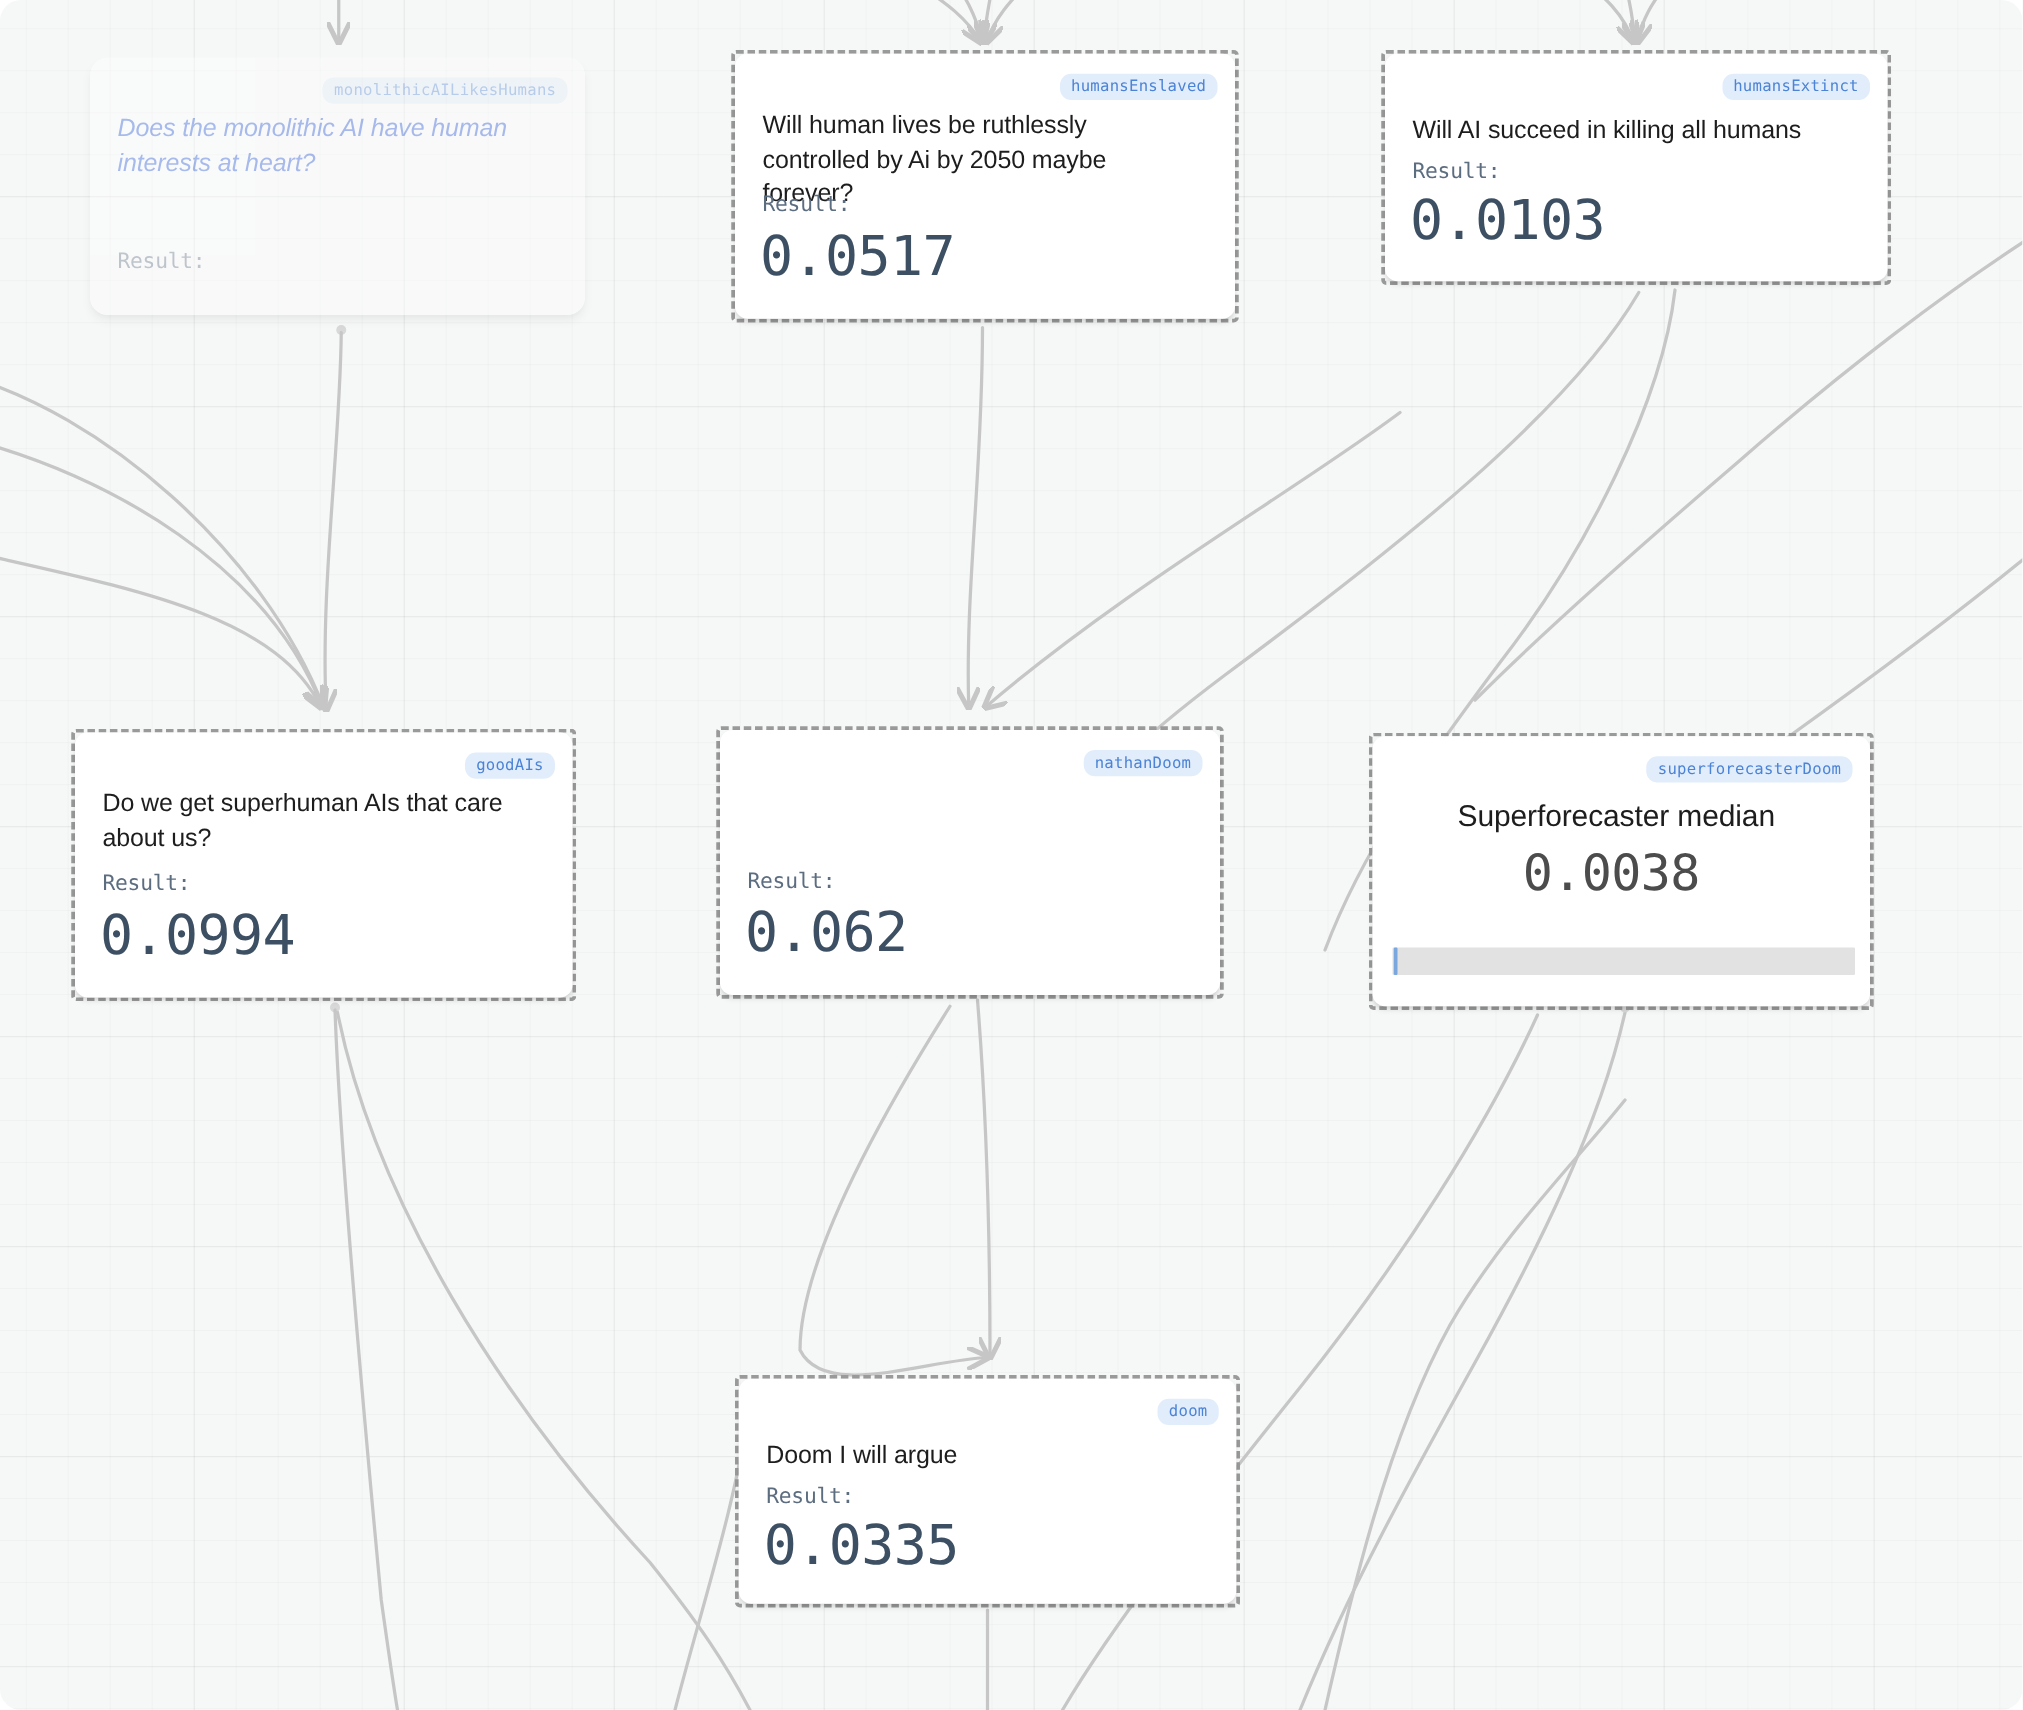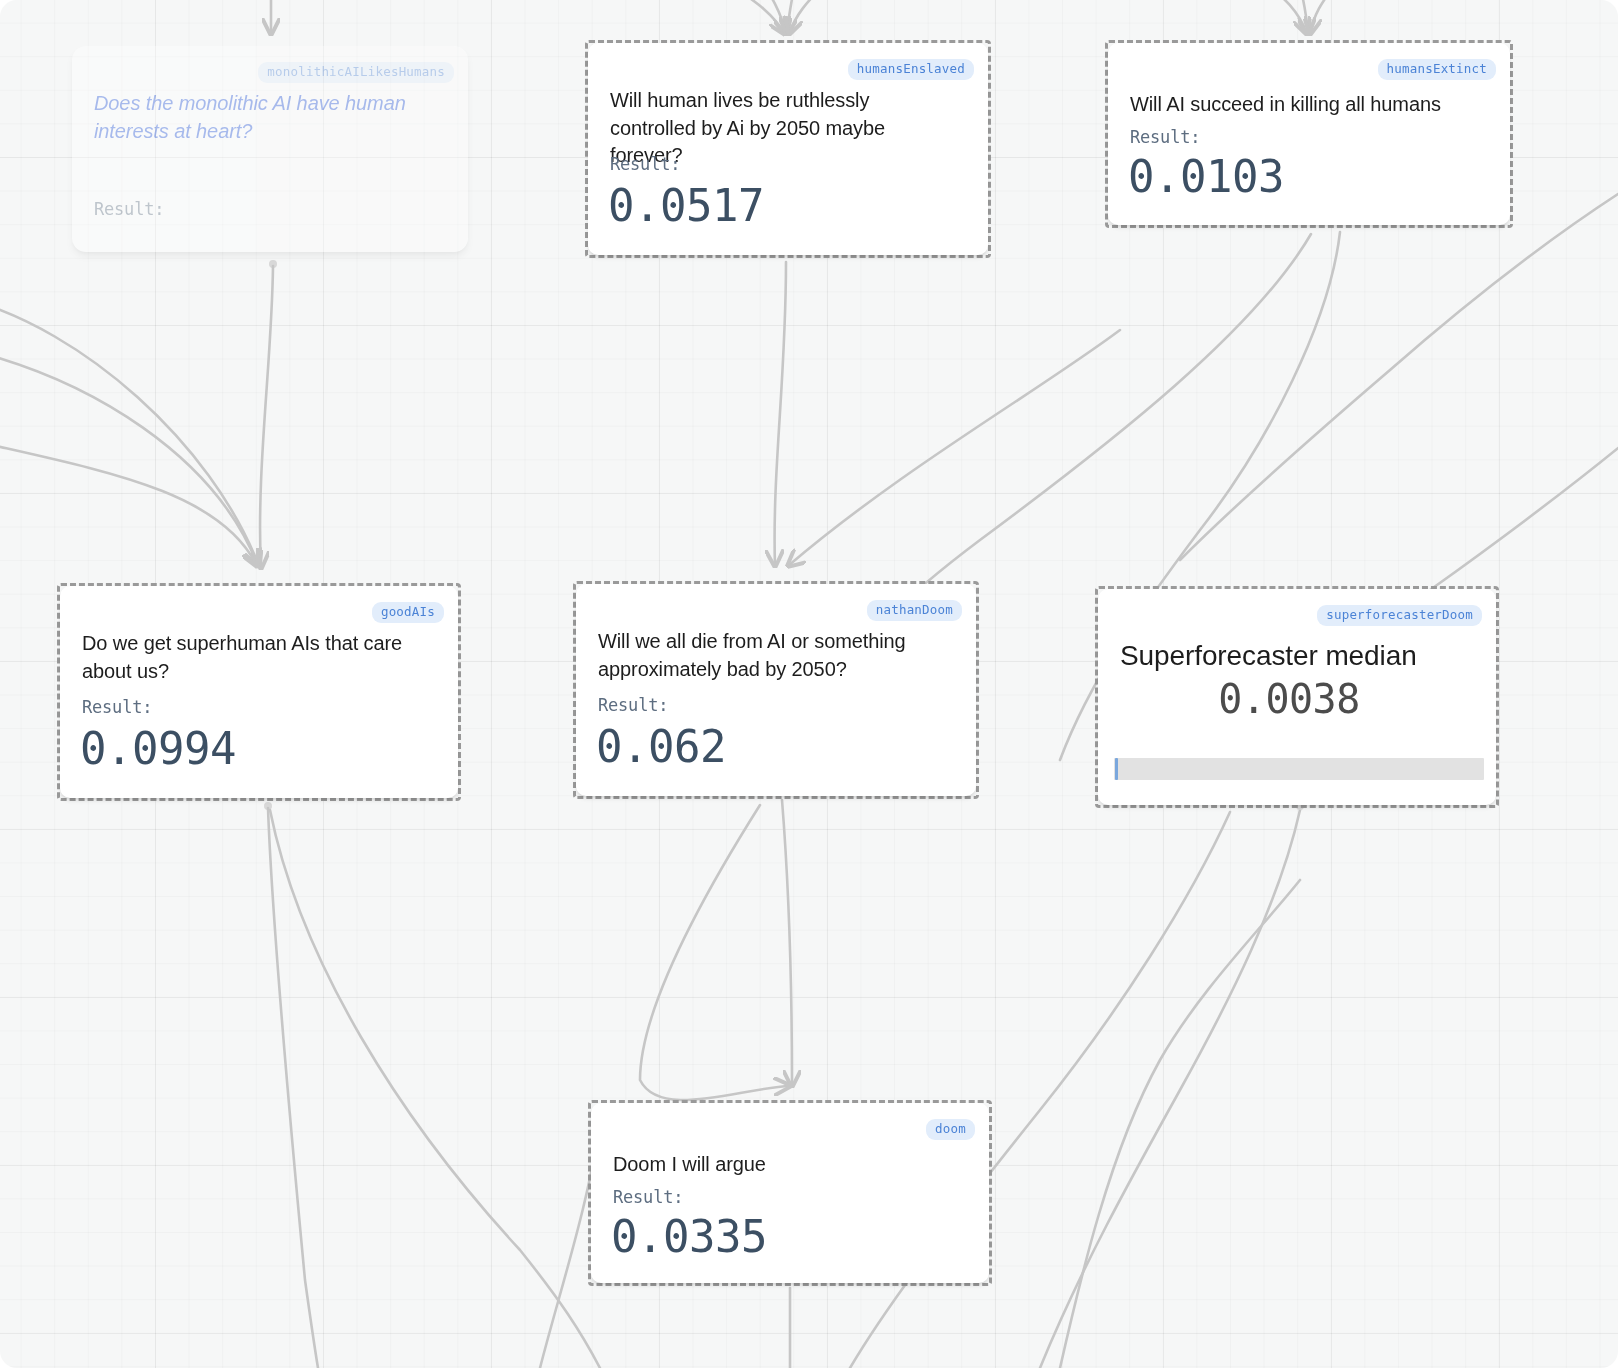--- a/index.html
+++ b/index.html
@@ -238,30 +238,29 @@
       <div class="badge">goodAIs</div>
       <div class="q-title">Do we get superhuman AIs that care about us?</div>
       <div class="result-label" style="top:111px;">Result:</div>
       <div class="result-value" style="top:141px;">0.0994</div>
     </div>
   </div>
 
   <div class="node selected" style="left:573px; top:581px; width:406px; height:218px;">
     <div class="card">
       <div class="badge">nathanDoom</div>
-      <div class="q-title">Will we all die from AI or something approximately bad by 2050?</div>
       <div class="result-label" style="top:111px;">Result:</div>
       <div class="result-value" style="top:141px;">0.062</div>
     </div>
   </div>
 
   <div class="node selected" style="left:1095px; top:586px; width:404px; height:222px;">
     <div class="card">
       <div class="badge">superforecasterDoom</div>
-      <div class="q-title" style="top:48px; font-size:28px;">Superforecaster median</div>
+      <div class="q-title" style="top:48px; font-size:24px;text-align:center;">Superforecaster median</div>
       <div class="value-centered" style="top:90px;">0.0038</div>
       <div class="slider-track" style="left:16px; right:12px; top:169px;">
         <div class="slider-handle" style="left:1px;"></div>
       </div>
     </div>
   </div>
 
   <div class="node selected" style="left:588px; top:1100px; width:404px; height:186px;">
     <div class="card">
       <div class="badge">doom</div>

